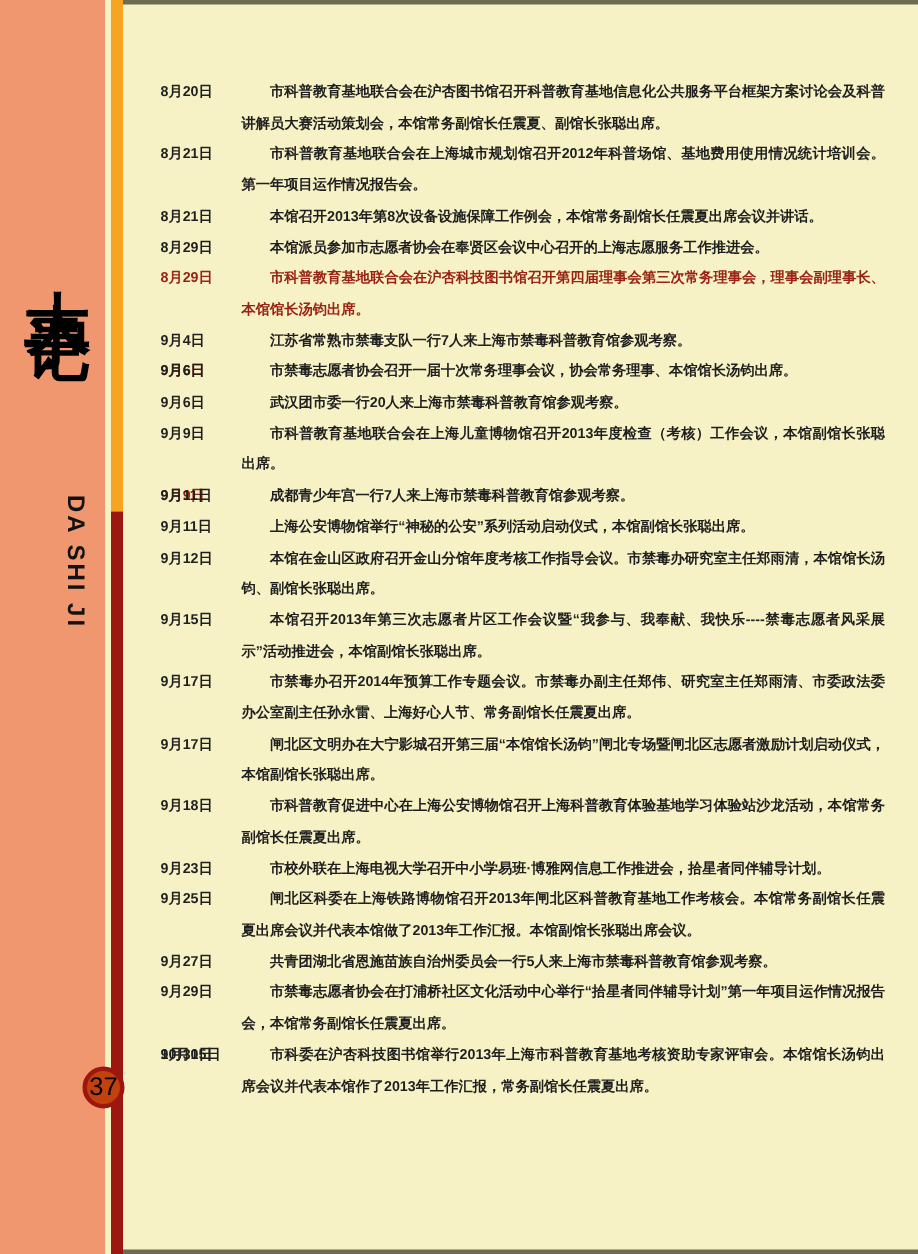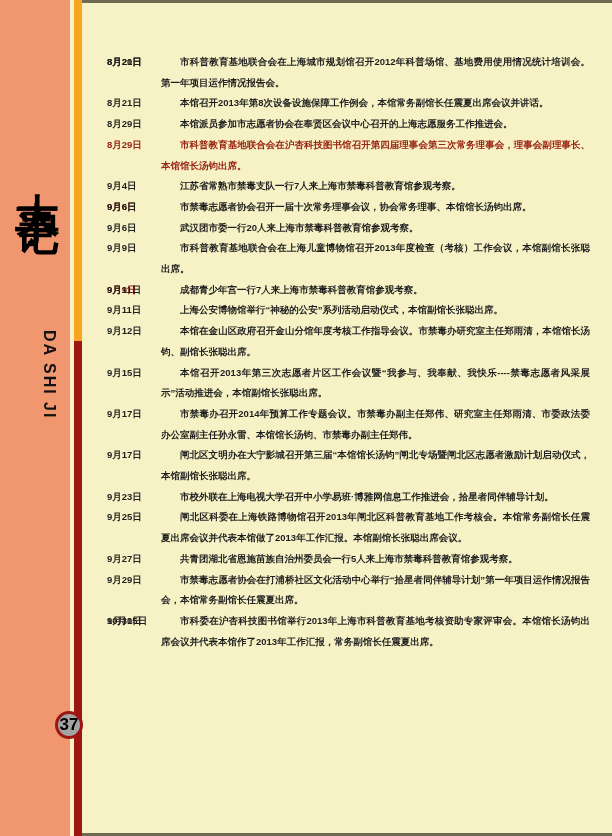--- a/index.html
+++ b/index.html
@@ -48,23 +48,23 @@
   .entry{
     position:relative;padding-left:54px;
     font-size:9.5px;line-height:20.7px;font-weight:bold;
     color:var(--text-black);
   }
   .entry.red{color:var(--text-red);}
   .entry .date{position:absolute;left:0;top:0;white-space:nowrap;}
   .entry .text{margin:0;text-indent:2em;text-align:justify;}
   .page-circle{
     position:absolute;left:55px;top:711px;width:28px;height:28px;
-    background:#a3a3a3;border:3px solid var(--stripe-red);border-radius:50%;
+    background:#c2410c;border:3px solid var(--stripe-red);border-radius:50%;
     display:flex;align-items:center;justify-content:center;
-    font-size:17px;font-weight:bold;color:#000;z-index:5;
+    font-size:17px;font-weight:normal;color:#000;z-index:5;
   }
 </style>
 </head>
 <body>
 
 <div class="sidebar">
   <div class="title-cn">大事记</div>
   <div class="title-en">DA SHI JI</div>
 </div>
 
@@ -72,20 +72,21 @@
   <div class="stripe-top"></div>
   <div class="stripe-bottom"></div>
 </div>
 
 <div class="page-circle">37</div>
 
 <div class="content">
   <div id="entries-list">
       <div class="entry">
         <span class="date">8月20日</span>
+        <p class="text">市科普教育基地联合会在沪杏图书馆召开科普教育基地信息化公共服务平台框架方案讨论会及科普讲解员大赛活动策划会，本馆常务副馆长任震夏、副馆长张聪出席。</p>
       </div>
       <div class="entry">
         <span class="date">8月21日</span>
         <p class="text">市科普教育基地联合会在上海城市规划馆召开2012年科普场馆、基地费用使用情况统计培训会。第一年项目运作情况报告会。</p>
       </div>
       <div class="entry">
         <span class="date">8月21日</span>
         <p class="text">本馆召开2013年第8次设备设施保障工作例会，本馆常务副馆长任震夏出席会议并讲话。</p>
       </div>
       <div class="entry">
@@ -129,25 +130,29 @@
       <div class="entry">
         <span class="date">9月12日</span>
         <p class="text">本馆在金山区政府召开金山分馆年度考核工作指导会议。市禁毒办研究室主任郑雨清，本馆馆长汤钧、副馆长张聪出席。</p>
       </div>
       <div class="entry">
         <span class="date">9月15日</span>
         <p class="text">本馆召开2013年第三次志愿者片区工作会议暨“我参与、我奉献、我快乐----禁毒志愿者风采展示”活动推进会，本馆副馆长张聪出席。</p>
       </div>
       <div class="entry">
         <span class="date">9月17日</span>
-        <p class="text">市禁毒办召开2014年预算工作专题会议。市禁毒办副主任郑伟、研究室主任郑雨清、市委政法委办公室副主任孙永雷、本馆馆长汤钧、市禁毒办副主任郑伟。</p>
+        <p class="text">市禁毒办召开2014年预算工作专题会议。市禁毒办副主任郑伟、研究室主任郑雨清、市委政法委办公室副主任孙永雷、上海好心人节、常务副馆长任震夏出席。</p>
       </div>
       <div class="entry">
         <span class="date">9月17日</span>
         <p class="text">闸北区文明办在大宁影城召开第三届“本馆馆长汤钧”闸北专场暨闸北区志愿者激励计划启动仪式，本馆副馆长张聪出席。</p>
+      </div>
+      <div class="entry">
+        <span class="date">9月18日</span>
+        <p class="text">市科普教育促进中心在上海公安博物馆召开上海科普教育体验基地学习体验站沙龙活动，本馆常务副馆长任震夏出席。</p>
       </div>
       <div class="entry">
         <span class="date">9月23日</span>
         <p class="text">市校外联在上海电视大学召开中小学易班·博雅网信息工作推进会，拾星者同伴辅导计划。</p>
       </div>
       <div class="entry">
         <span class="date">9月25日</span>
         <p class="text">闸北区科委在上海铁路博物馆召开2013年闸北区科普教育基地工作考核会。本馆常务副馆长任震夏出席会议并代表本馆做了2013年工作汇报。本馆副馆长张聪出席会议。</p>
       </div>
       <div class="entry">

